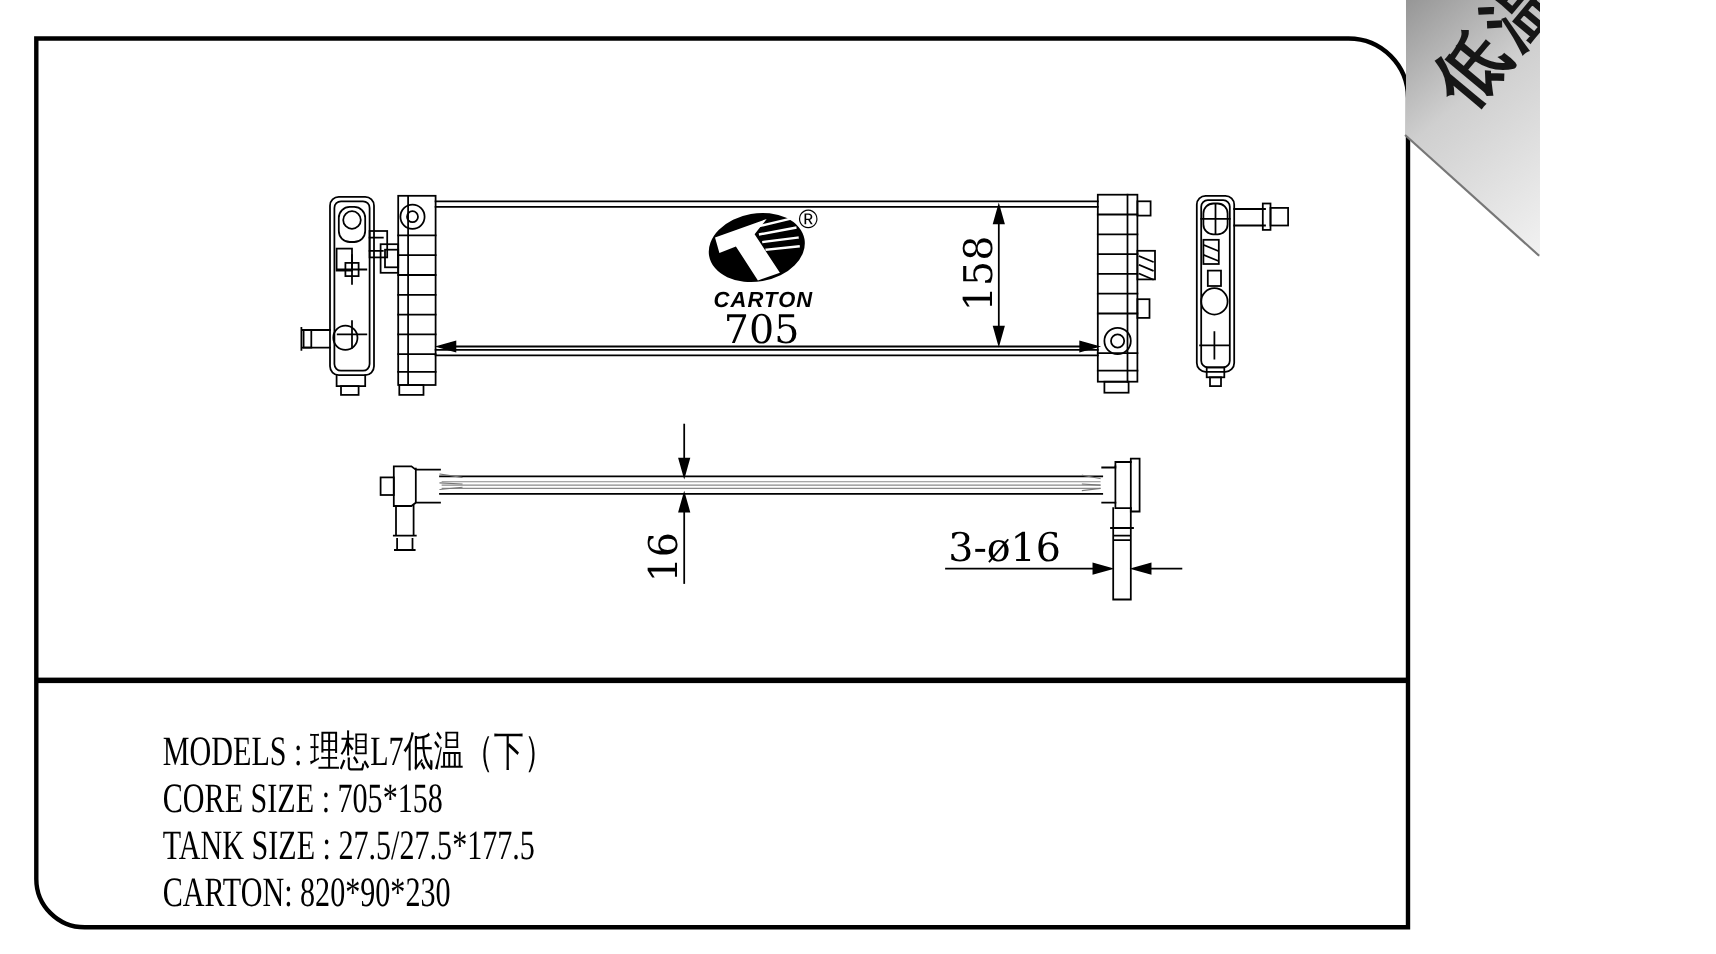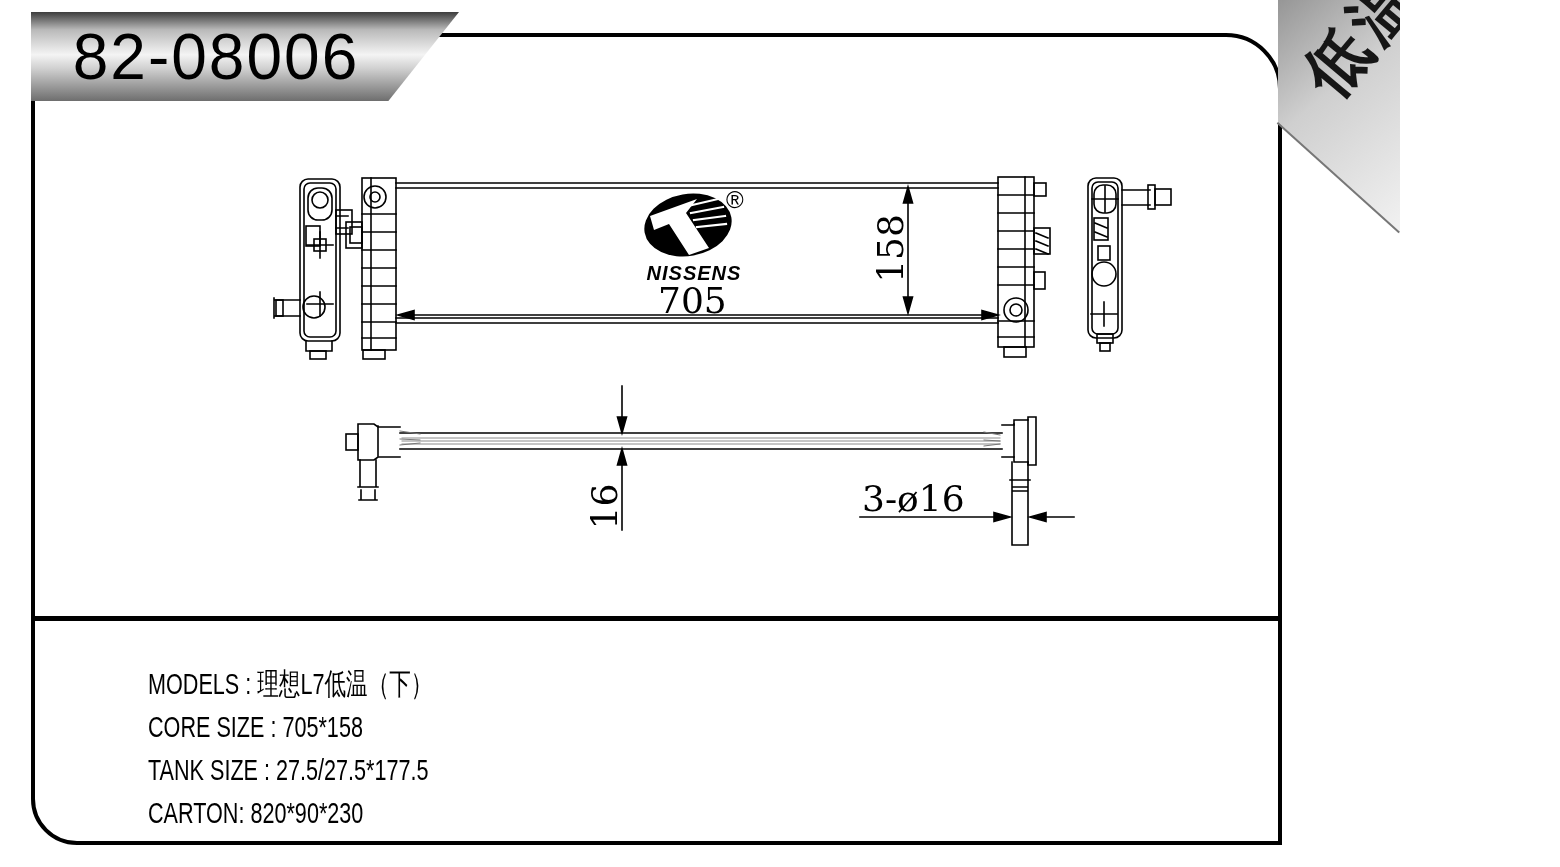--- a/index.html
+++ b/index.html
@@ -35,22 +35,22 @@
   .dim-705{left:658px;top:280px;}
   .dim-158{left:848px;top:228px;width:84px;text-align:center;}
   .dim-16{left:572px;top:486px;width:64px;text-align:center;}
   .dim-pipe{left:862px;top:478px;}
   
   .logo-brand{position:absolute;left:638px;top:262px;width:112px;text-align:center;
               font-size:20px;font-weight:700;font-style:italic;letter-spacing:1px;
               font-family:"Liberation Sans",sans-serif;}
   .logo-reg{position:absolute;left:726px;top:186px;font-size:24px;}
   
-  .spec-block{position:absolute;font-family:Liberation Sans, sans-serif;
-              font-size:30px;line-height:43px;}
+  .spec-block{position:absolute;font-family:Liberation Serif, serif;
+              font-size:38px;line-height:43px;}
   .spec-left{left:148px;top:662px;}
   .spec-right{left:868px;top:656px;}
   .spec-line{transform:scaleX(0.72);transform-origin:left center;white-space:pre;}
 </style>
 </head>
 <body>
 
 <div id="stage">
 
   <div class="frame"></div>
@@ -165,31 +165,28 @@
       </g>
 
       <g>
         <ellipse cx="688" cy="225" rx="44" ry="31" transform="rotate(-10 688 225)" fill="#000" stroke="none"></ellipse>
         <path d="M650,216 L697,199 L686,213 L709,248 L689,255 L669,224 L654,230 Z" fill="#fff" stroke="none"></path>
         <path d="M688,206 l30,-7 M691,213 l32,-6 M694,220 l31,-4 M697,227 l29,-3" stroke="#fff" stroke-width="2.2"></path>
       </g>
     </g>
   </svg>
 
-  <div class="badge">
-    <div class="badge-text">82-08006</div>
-  </div>
 
   <div class="ribbon">
     <div class="ribbon-text">低温</div>
   </div>
   <div class="ribbon-edge"></div>
 
   <div class="logo-reg">®</div>
-  <div class="logo-brand">NISSENS</div>
+  <div class="logo-brand">CARTON</div>
 
   <div class="dim dim-705">705</div>
   <div class="dim dim-rot dim-158">158</div>
   <div class="dim dim-rot dim-16">16</div>
   <div class="dim dim-pipe">3-ø16</div>
 
   <div class="spec-block spec-left">
     <div class="spec-line">MODELS : 理想L7低温（下）</div>
     <div class="spec-line">CORE SIZE : 705*158</div>
     <div class="spec-line">TANK SIZE : 27.5/27.5*177.5</div>

